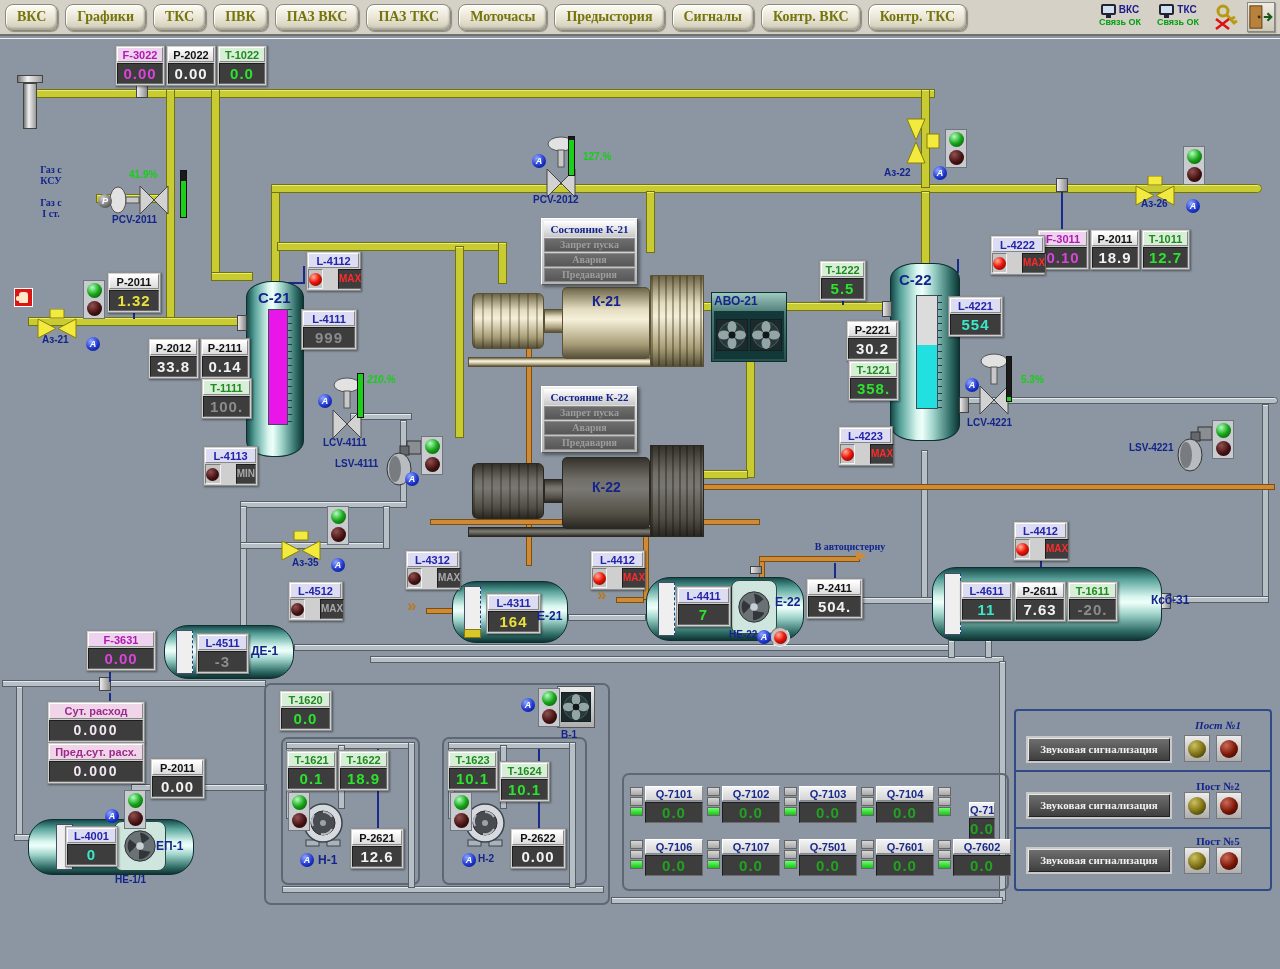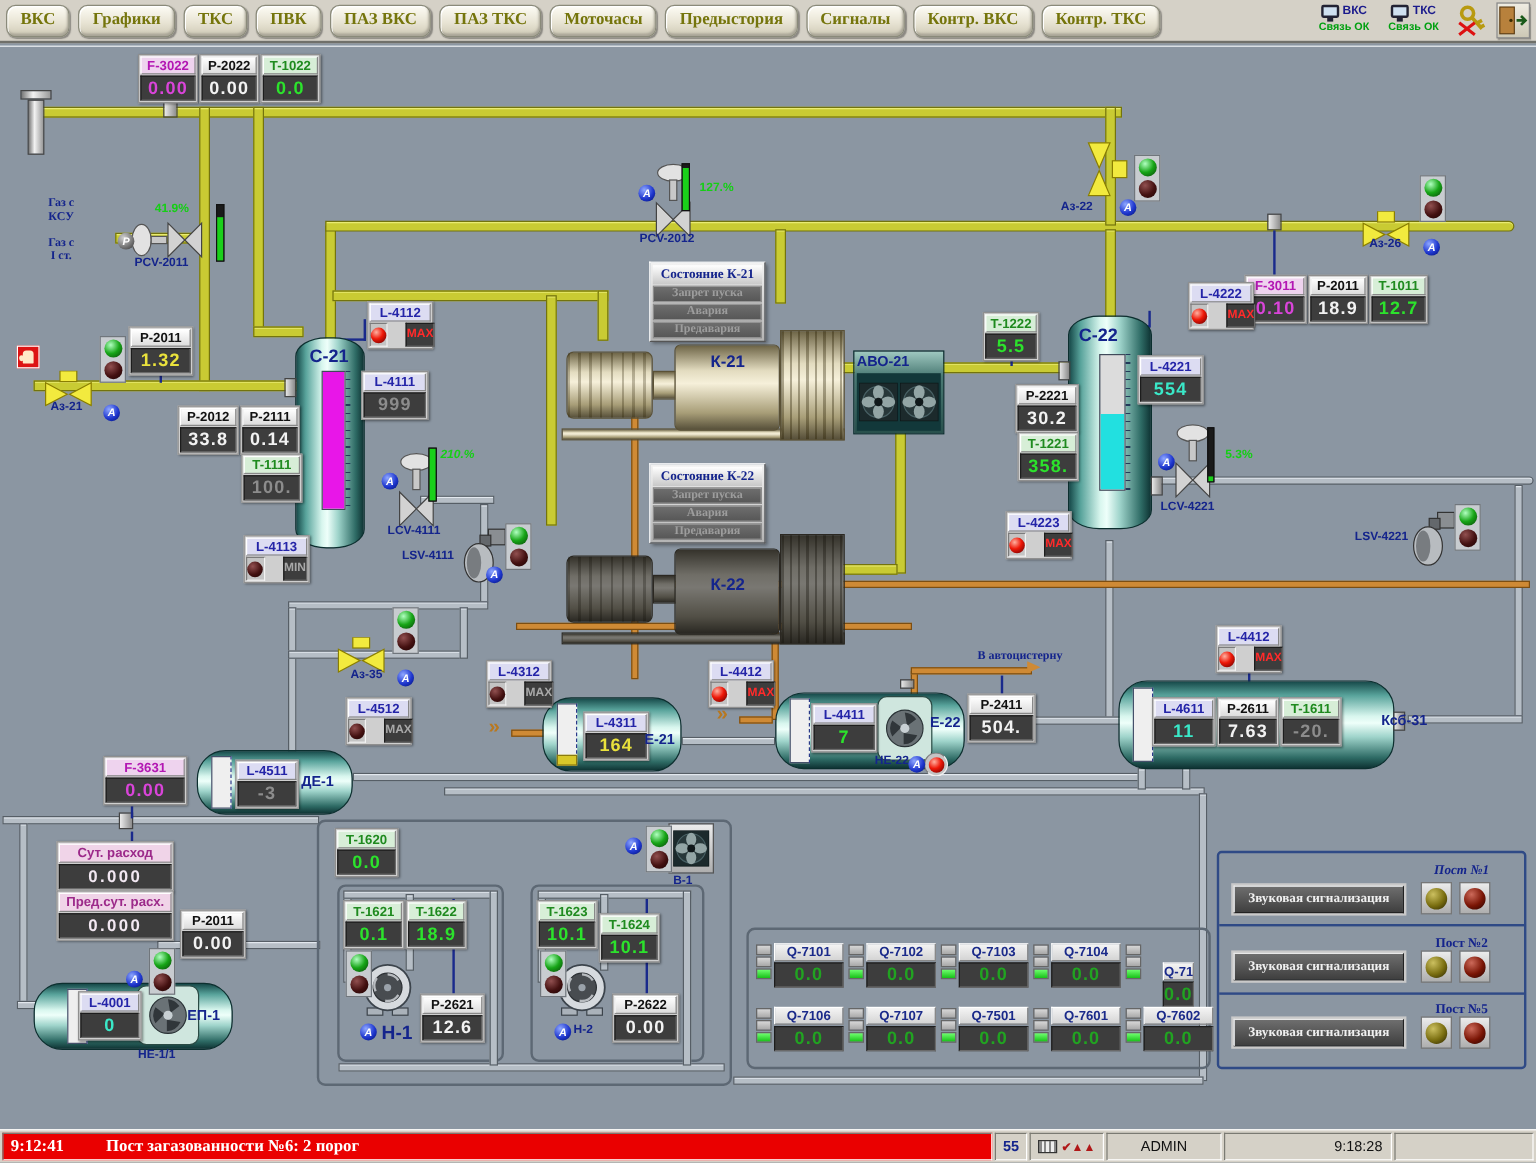--- a/index.html
+++ b/index.html
@@ -779,21 +779,21 @@
       <div class="eqlabel" style="left: 592px; top: 440px; font-size: 14px;">К-22</div>
       <div class="eqlabel" style="left: 714px; top: 255px; font-size: 12px;">АВО-21</div>
       <div class="eqlabel" style="left: 251px; top: 605px; font-size: 12px;">ДЕ-1</div>
       <div class="eqlabel" style="left: 537px; top: 570px; font-size: 12px;">Е-21</div>
       <div class="eqlabel" style="left: 775px; top: 556px; font-size: 12px;">Е-22</div>
       <div class="eqlabel" style="left: 1111px; top: 554px; font-size: 12px; margin-left: 40px;">Ксб-31</div>
       <div class="eqlabel" style="left: 156px; top: 800px; font-size: 12px;">ЕП-1</div>
       <div class="eqlabel" style="left: 729px; top: 590px; font-size: 10px;">НЕ-22</div>
       <div class="eqlabel" style="left: 115px; top: 835px; font-size: 10px;">НЕ-1/1</div>
       <div class="eqlabel" style="left: 561px; top: 690px; font-size: 10px;">В-1</div>
-      <div class="eqlabel" style="left: 318px; top: 814px; font-size: 16px;">Н-1</div>
+      <div class="eqlabel" style="left: 318px; top: 814px; font-size: 12px;">Н-1</div>
       <div class="eqlabel" style="left: 478px; top: 814px; font-size: 10px;">Н-2</div>
       <div class="note" style="left: 30px; top: 125px; width: 42px;">
         <div>Газ с</div>
         <div>КСУ</div>
       </div>
       <div class="note" style="left: 30px; top: 158px; width: 42px;">
         <div>Газ с</div>
         <div>I ст.</div>
       </div>
       <div class="note" style="left: 800px; top: 502px; width: 100px;">
@@ -851,29 +851,13 @@
       <div class="aball" style="left: 1186px; top: 160px;">A</div>
       <div class="aball" style="left: 331px; top: 519px;">A</div>
       <div class="aball" style="left: 757px; top: 591px;">A</div>
       <div class="aball" style="left: 105px; top: 770px;">A</div>
       <div class="aball" style="left: 300px; top: 814px;">A</div>
       <div class="aball" style="left: 462px; top: 814px;">A</div>
       <div class="aball" style="left: 521px; top: 659px;">A</div>
       <div class="pball" style="left: 98px; top: 155px;">P</div>
     </div>
 
-  <div id="statusbar">
-    <div class="sb sb-alarm" style="left:2px;width:825px;padding-left:6px">
-      <span>9:12:41</span>
-      <span style="display:inline-block;width:28px"></span>
-      <span>Пост загазованности №6: 2 порог</span>
-    </div>
-    <div class="sb" style="left:829px;width:27px;text-align:center;color:#14248c;font-weight:bold">55</div>
-    <div class="sb" style="left:858px;width:62px;text-align:center">
-      <span class="kbico"></span>
-      <span style="color:#b01818;font-size:10px;font-weight:bold">✔▲▲</span>
-      
-    </div>
-    <div class="sb" style="left:922px;width:96px;text-align:center;color:#111">ADMIN</div>
-    <div class="sb" style="left:1020px;width:140px;text-align:right;padding-right:7px;color:#111">9:18:28</div>
-    <div class="sb" style="left:1162px;width:116px"></div>
-  </div>
 </div>
 
 </body></html>

